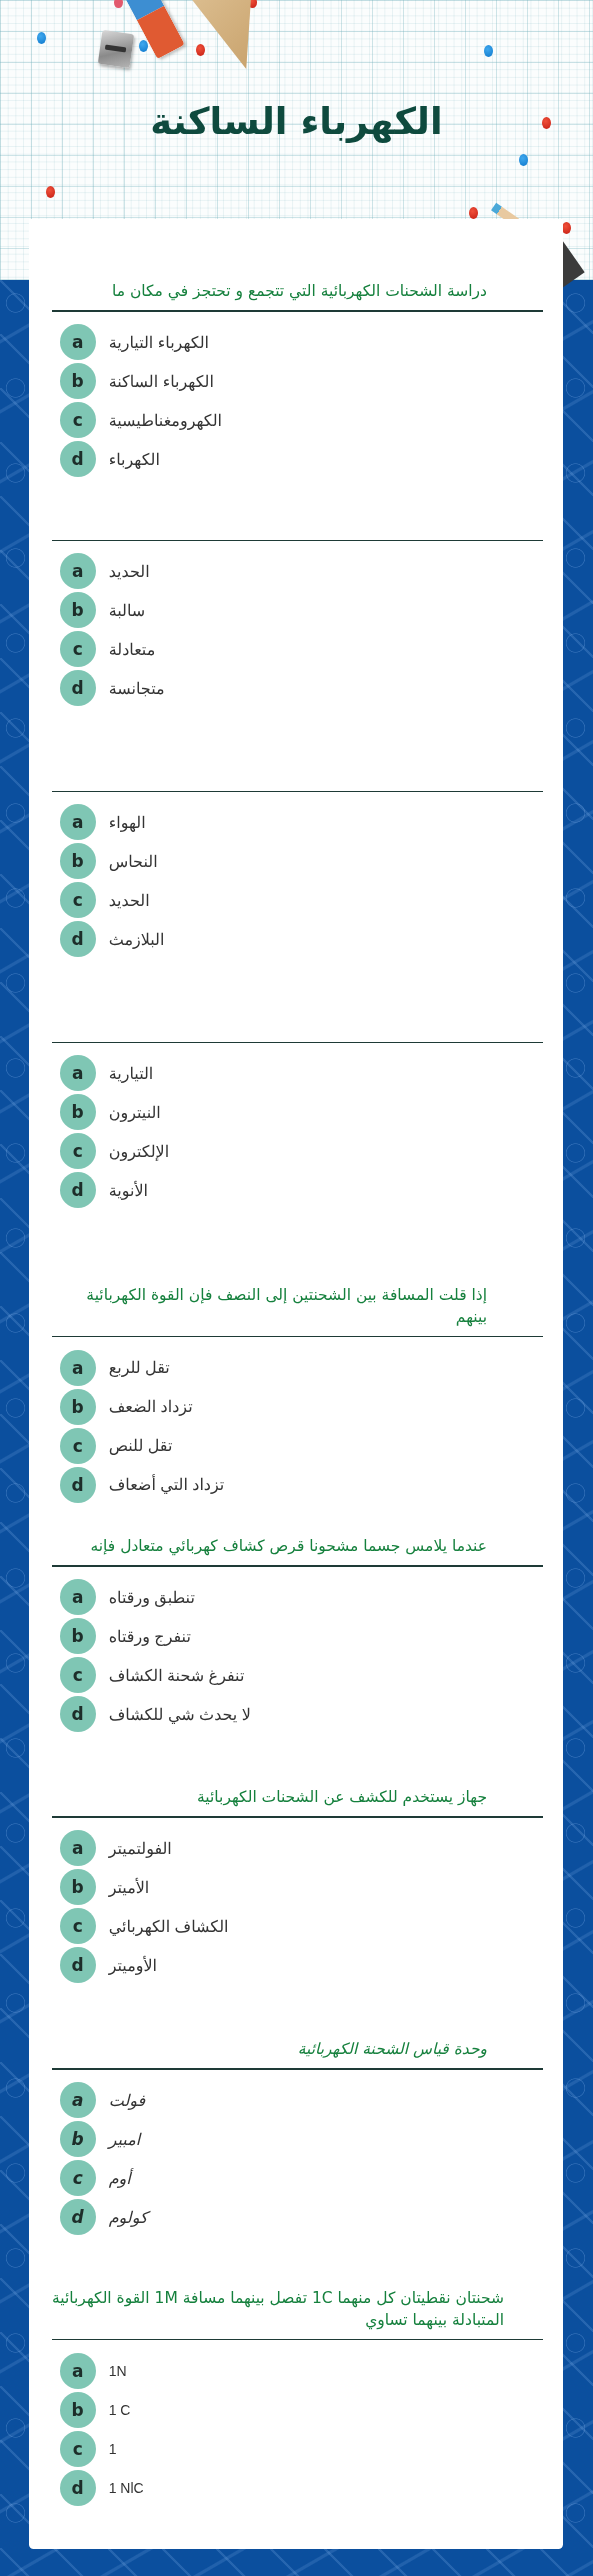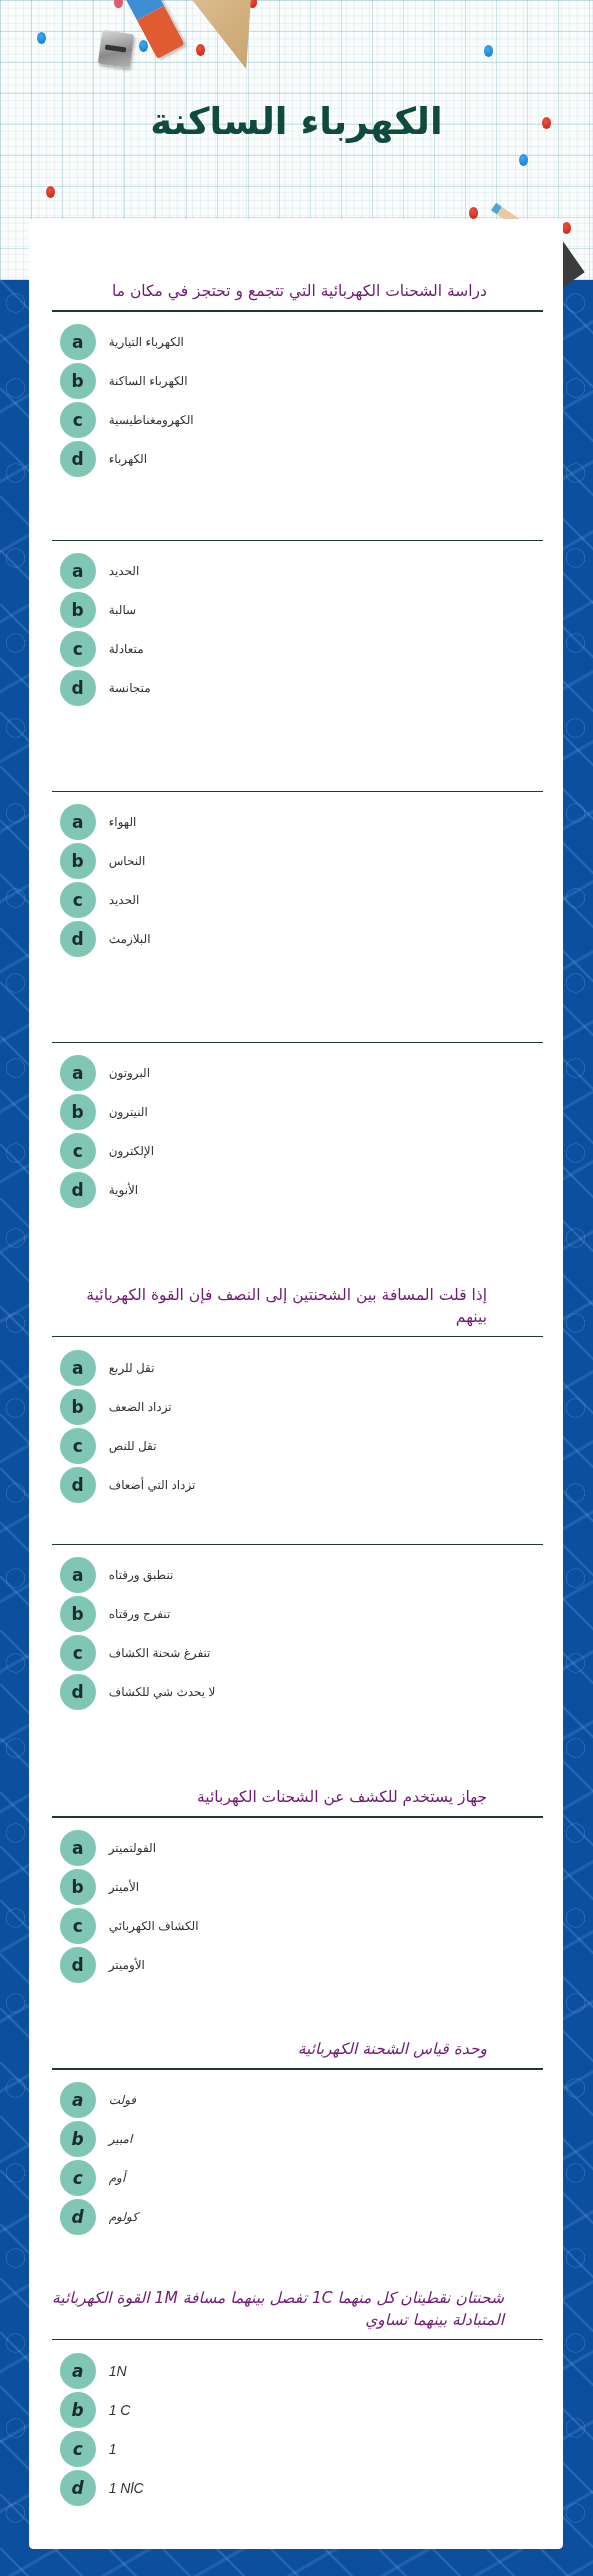--- a/index.html
+++ b/index.html
@@ -79,40 +79,40 @@
     .card {
       position: absolute; left: 29px; top: 219px; width: 534px; height: 2330px;
       background: #ffffff; border-radius: 0 0 4.6px 4.6px;
     }
     .question {
       position: absolute; left: 23px; width: 491px;
     }
     .q-title {
       direction: rtl; text-align: right;
       font-family: "DejaVu Sans", sans-serif;
-      font-size: 15.5px; color: #701a75; line-height: 21.6px;
+      font-size: 15.5px; color: #15803d; line-height: 21.6px;
       padding-right: 56px;
       min-height: 21.6px;
     }
     .q-divider {
       height: 1.5px; background: #1e3a36; margin-top: 7.7px; width: 491px;
     }
     .options { margin-top: 10.8px; }
     .option {
       display: flex; align-items: center; height: 39px; cursor: pointer;
     }
     .option-letter {
       width: 36px; height: 36px; border-radius: 50%;
       background: #7fc6b4; color: #1d2e2a;
       display: flex; align-items: center; justify-content: center;
       font-family: "DejaVu Sans", sans-serif; font-weight: bold; font-size: 17px;
       margin-left: 7.7px; flex-shrink: 0;
     }
     .option-text {
-      margin-left: 13px; font-size: 12px; color: #333333;
+      margin-left: 13px; font-size: 16px; color: #333333;
       font-family: "Liberation Sans", sans-serif;
       direction: rtl;
     }
     .option-text.ltr { direction: ltr; font-size: 14px; }
   </style>
 </head>
 <body>
 
 <div class="paper"></div>
 <div class="blue-bg"></div>
@@ -206,21 +206,21 @@
           <span class="option-text">البلازمث</span>
         </div>
     </div>
   </div>
 
   <div class="question" style="top:815px;">
     <div class="q-divider"></div>
     <div class="options">
       <div class="option">
           <span class="option-letter">a</span>
-          <span class="option-text">البروتون</span>
+          <span class="option-text">التيارية</span>
         </div>
       <div class="option">
           <span class="option-letter">b</span>
           <span class="option-text">النيترون</span>
         </div>
       <div class="option">
           <span class="option-letter">c</span>
           <span class="option-text">الإلكترون</span>
         </div>
       <div class="option">
@@ -247,20 +247,21 @@
           <span class="option-text">تقل للنص</span>
         </div>
       <div class="option">
           <span class="option-letter">d</span>
           <span class="option-text">تزداد التي أضعاف</span>
         </div>
     </div>
   </div>
 
   <div class="question" style="top:1317px;">
+    <div class="q-title">عندما يلامس جسما مشحونا قرص كشاف كهربائي متعادل فإنه</div>
     <div class="q-divider"></div>
     <div class="options">
       <div class="option">
           <span class="option-letter">a</span>
           <span class="option-text">تنطبق ورقتاه</span>
         </div>
       <div class="option">
           <span class="option-letter">b</span>
           <span class="option-text">تنفرج ورقتاه</span>
         </div>
@@ -314,21 +315,21 @@
           <span class="option-letter">c</span>
           <span class="option-text">أوم</span>
         </div>
       <div class="option">
           <span class="option-letter">d</span>
           <span class="option-text">كولوم</span>
         </div>
     </div>
   </div>
 
-  <div class="question" style="top:2069px;font-style:italic;">
+  <div class="question" style="top:2069px;">
     <div class="q-title" style="padding-right:39px;">شحنتان نقطيتان كل منهما 1C تفصل بينهما مسافة 1M القوة الكهربائية المتبادلة بينهما تساوي</div>
     <div class="q-divider"></div>
     <div class="options">
       <div class="option">
           <span class="option-letter">a</span>
           <span class="option-text ltr">1N</span>
         </div>
       <div class="option">
           <span class="option-letter">b</span>
           <span class="option-text ltr">1 C</span>

